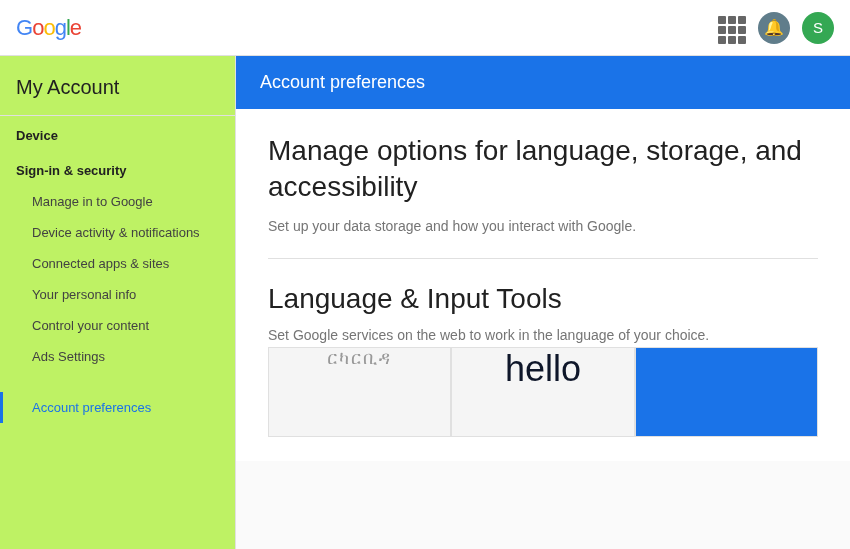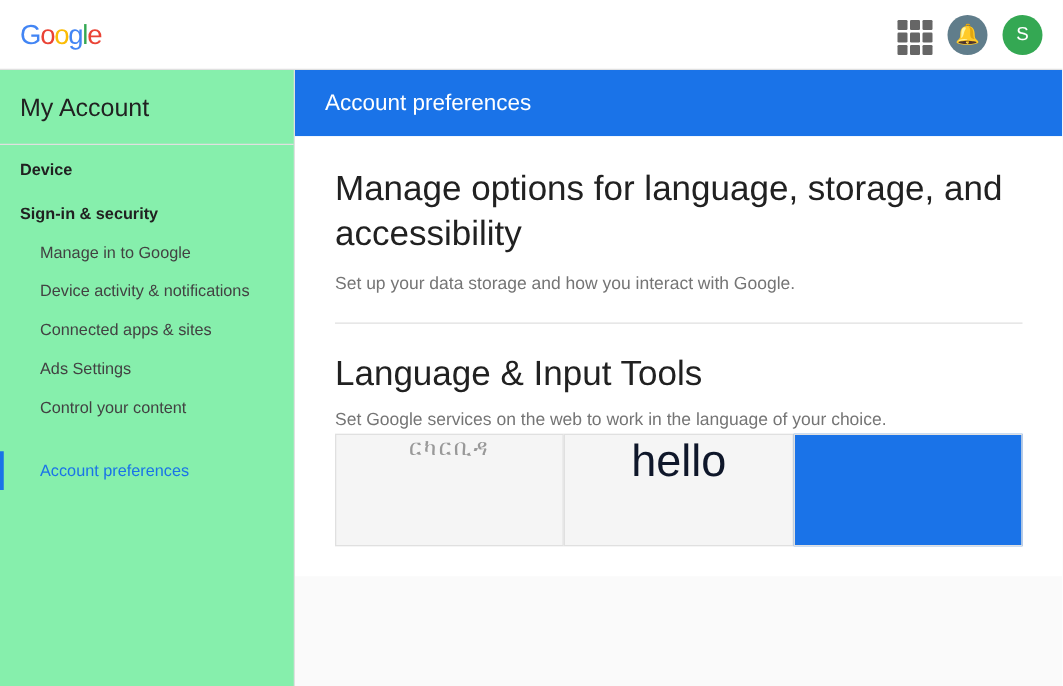--- a/index.html
+++ b/index.html
@@ -48,21 +48,21 @@
     .main {
       display: flex;
       flex: 1;
       overflow: hidden;
     }
 
     
     .sidebar {
       width: 236px;
       flex-shrink: 0;
-      background: #86efac;
+      background: #bef264;
       border-right: 1px solid #e0e0e0;
       overflow-y: auto;
       padding-bottom: 16px;
     }
 
     .sidebar-title {
       font-size: 20px;
       font-weight: 400;
       color: #212121;
       padding: 20px 16px 16px 16px;
@@ -223,22 +223,23 @@
       <div class="sidebar-section-header">Device</div>
     </div>
 
     <div class="sidebar-section">
       <div class="sidebar-section-header">Sign-in &amp; security</div>
     </div>
     <div class="sidebar-item">Manage in to Google</div>
     <div class="sidebar-item">Device activity &amp; notifications</div>
     <div class="sidebar-item">Connected apps &amp; sites</div>
 
+    <div class="sidebar-item">Your personal info</div>
+    <div class="sidebar-item">Control your content</div>
     <div class="sidebar-item">Ads Settings</div>
-    <div class="sidebar-item">Control your content</div>
 
     <div class="sidebar-section">
       <div class="sidebar-section-header"></div>
     </div>
     <div class="sidebar-item active">Account preferences</div>
   </div>
 
   <div class="content">
     <div class="content-header">
       <span>Account preferences</span>

